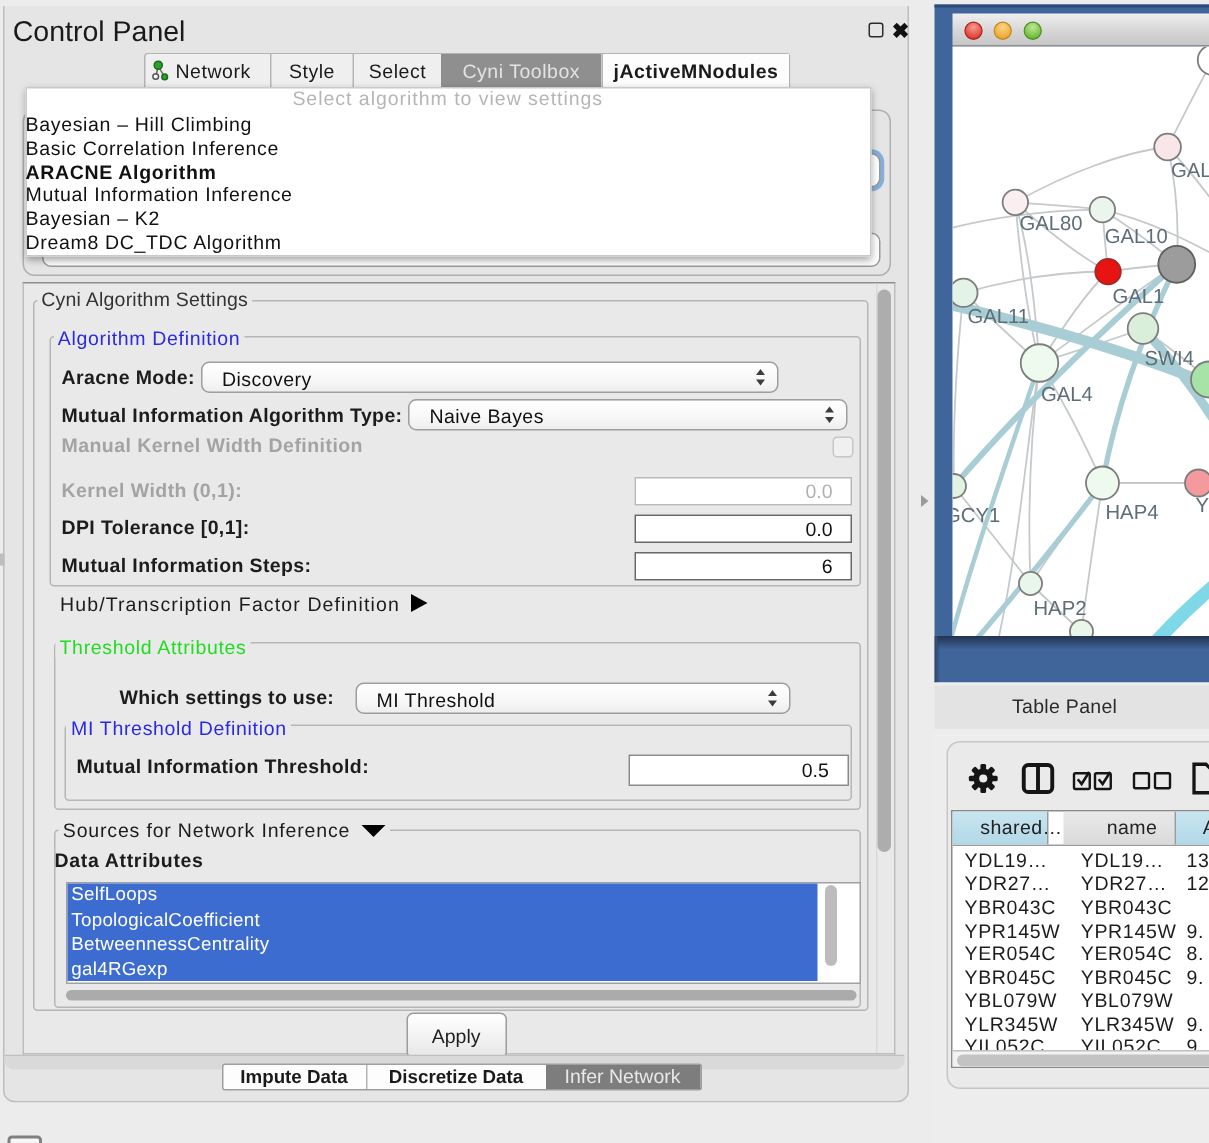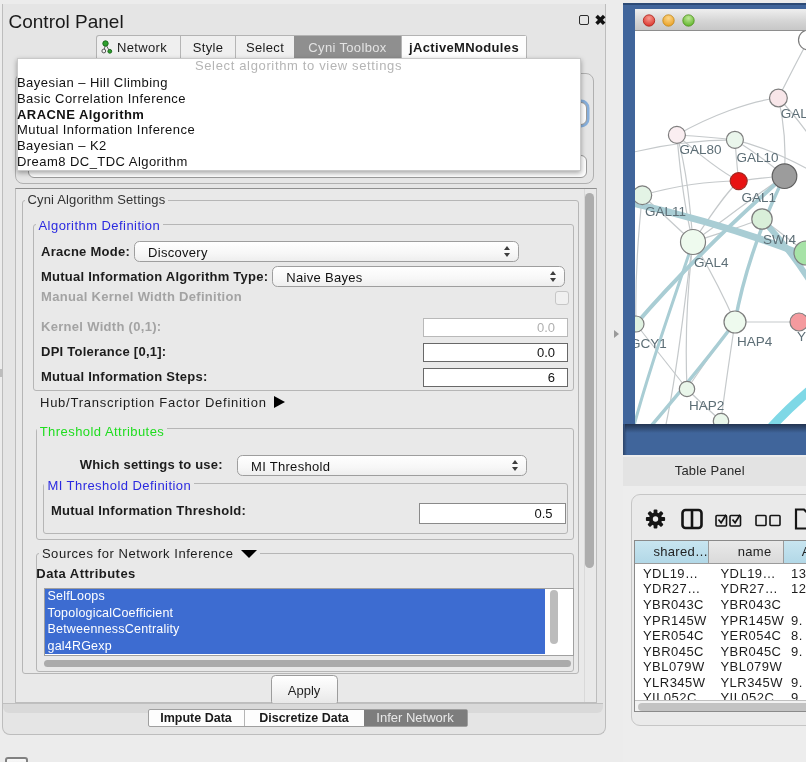--- a/index.html
+++ b/index.html
@@ -272,21 +272,21 @@
   <path d="M88.5,13.5 l2.6,3.2 5,-8" stroke="#151515" stroke-width="1.7" fill="none"></path>
   <g fill="none" stroke="#151515" stroke-width="1.6">
     <rect x="112" y="9.5" width="10" height="10" rx="1"></rect>
     <rect x="126" y="9.5" width="10" height="10" rx="1"></rect>
   </g>
   <path d="M152,3.5 h8 l4,4 v15 h-12 z" fill="none" stroke="#151515" stroke-width="2.2"></path>
 </svg>
 
 <div class="ab" style="left:633.5px;top:540px;width:172.5px;height:172px;border-left:1px solid #8a8a8a;border-top:1px solid #8a8a8a;border-bottom:1px solid #8a8a8a;box-sizing:border-box;background:#fff;overflow:hidden;">
   <div style="position:absolute;left:0;top:0;width:100%;height:22.5px;border-bottom:1px solid #9b9b9b;box-sizing:border-box;">
-    <div style="position:absolute;left:0;top:0;width:74px;height:100%;background:linear-gradient(#c8e5f0,#b2d8e7);border-right:1px solid #9b9b9b;box-sizing:border-box;text-align:center;text-indent:19px;font-size:13px;letter-spacing:0.3px;color:#222;line-height:22px;">shared…</div>
+    <div style="position:absolute;left:0;top:0;width:64px;height:100%;background:linear-gradient(#c8e5f0,#b2d8e7);border-right:1px solid #9b9b9b;box-sizing:border-box;text-align:center;text-indent:19px;font-size:13px;letter-spacing:0.3px;color:#222;line-height:22px;">shared…</div>
     <div style="position:absolute;left:74px;top:0;width:75.3px;height:100%;background:linear-gradient(#e9e9e9,#dadada);border-right:1px solid #9b9b9b;box-sizing:border-box;text-align:center;text-indent:18px;font-size:13px;letter-spacing:0.3px;color:#222;line-height:22px;">name</div>
     <div style="position:absolute;left:149.3px;top:0;width:25px;height:100%;background:linear-gradient(#c8e5f0,#b2d8e7);box-sizing:border-box;font-size:13px;color:#222;line-height:22px;padding-left:18px;">A</div>
   </div>
   <div style="position:absolute;left:0;top:24.9px;width:100%;font-size:13px;letter-spacing:0.45px;color:#1d1d1d;line-height:15.55px;">
     <div style="position:absolute;left:8.5px;top:0;">YDL19…<br>YDR27…<br>YBR043C<br>YPR145W<br>YER054C<br>YBR045C<br>YBL079W<br>YLR345W<br>YIL052C</div>
     <div style="position:absolute;left:86px;top:0;">YDL19…<br>YDR27…<br>YBR043C<br>YPR145W<br>YER054C<br>YBR045C<br>YBL079W<br>YLR345W<br>YIL052C</div>
     <div style="position:absolute;left:156.5px;top:0;">13<br>12<br><br>9.<br>8.<br>9.<br><br>9.<br>9.</div>
   </div>
   <div style="position:absolute;left:0;top:159px;width:100%;height:12px;background:#f2f2f2;border-top:1px solid #c0c0c0;box-sizing:border-box;">
     <div style="position:absolute;left:3px;top:1.5px;width:172px;height:8.5px;background:#c3c3c3;border-radius:4.5px;"></div>

